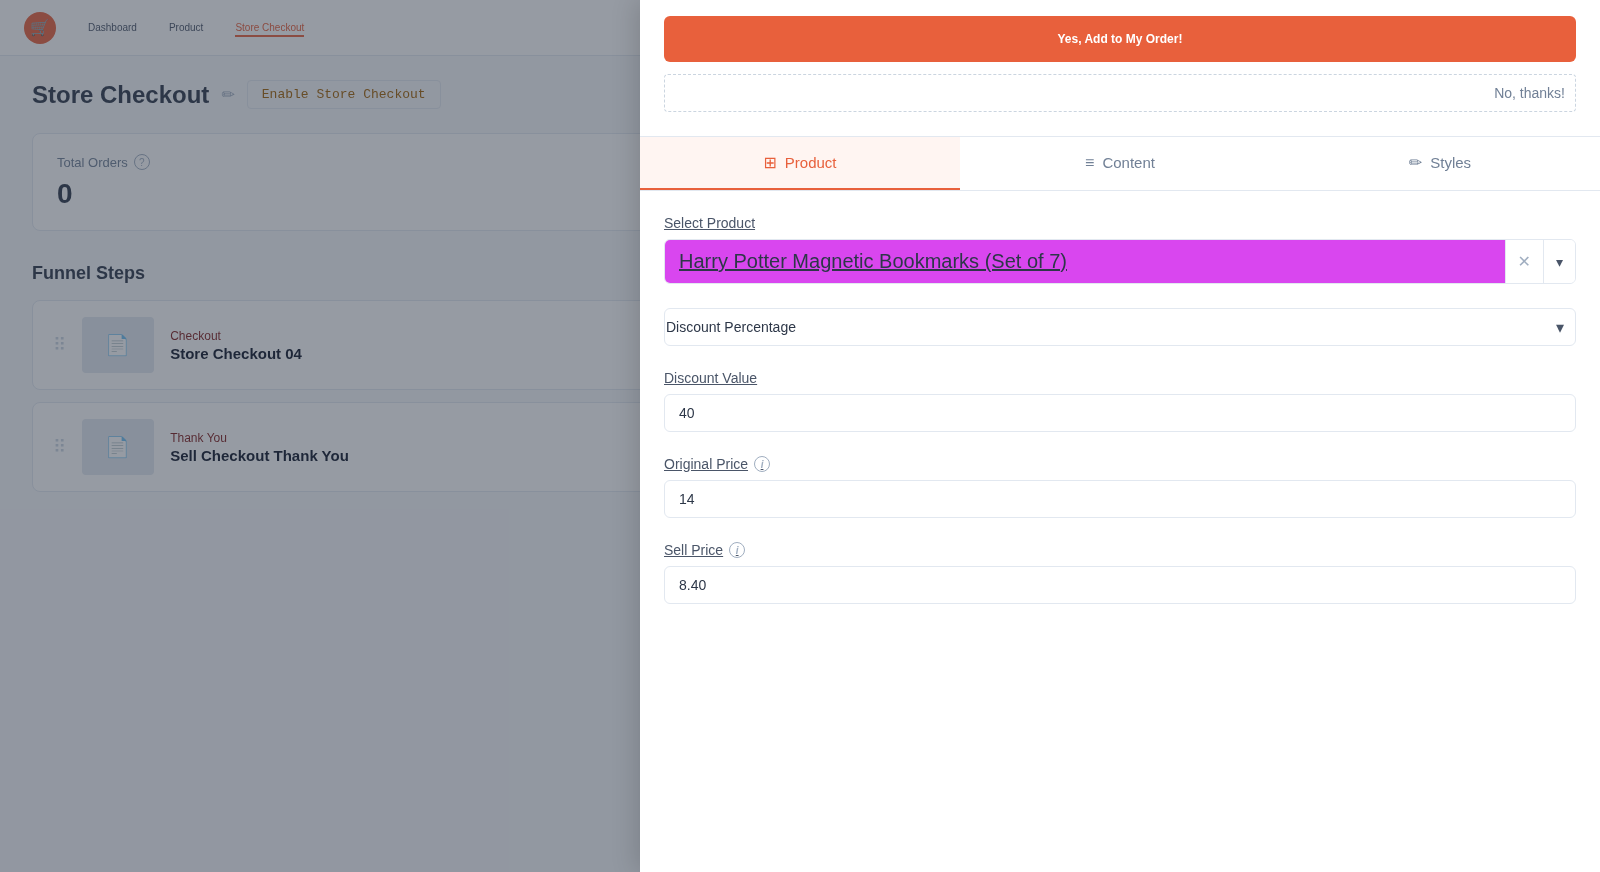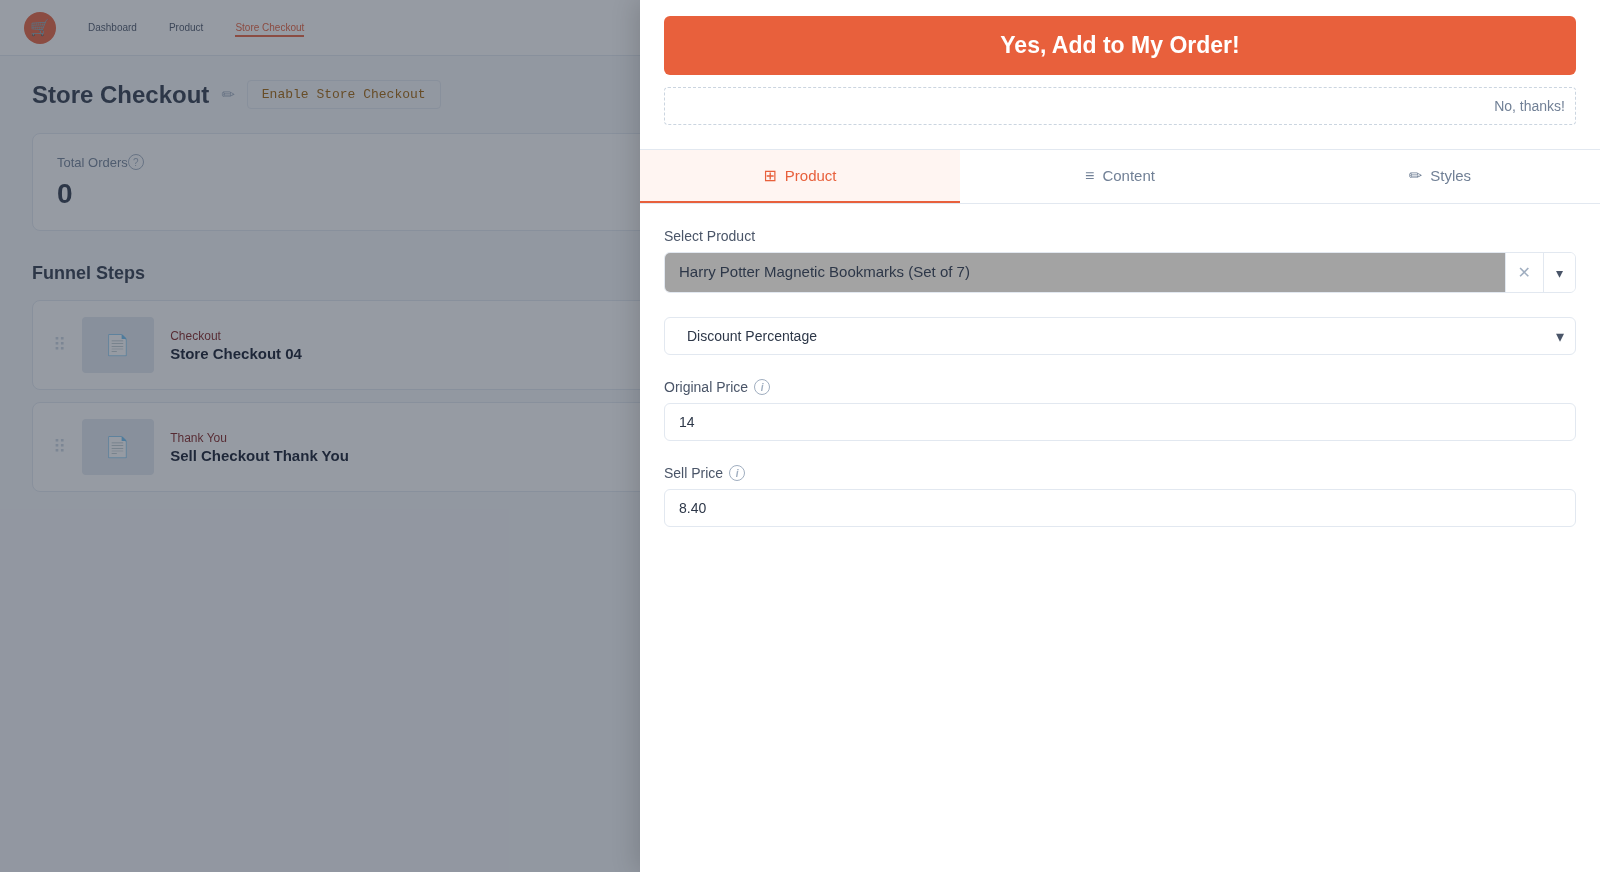--- a/index.html
+++ b/index.html
@@ -84,21 +84,21 @@
       flex: 1;
       padding: 20px 24px;
       border-right: 1px solid #e2e8f0;
       position: relative;
     }
     .stat-card:last-child { border-right: none; }
     .stat-label {
       font-size: 13px;
       color: #718096;
       margin-bottom: 8px;
-      display: flex; align-items: center; 
+      display: flex; align-items: center; gap: 6px;
     }
     .stat-value {
       font-size: 28px;
       font-weight: 600;
       color: #2d3748;
     }
     .stat-icon {
       position: absolute;
       right: 24px;
       top: 50%;
@@ -167,21 +167,21 @@
       padding: 16px 24px 24px;
       border-bottom: 1px solid #e2e8f0;
     }
     .add-order-btn {
       width: 100%;
       background: #e8603c;
       color: white;
       border: none;
       border-radius: 6px;
       padding: 16px;
-      font-size: 23px;
+      font-size: 12px;
       font-weight: 600;
       cursor: pointer;
       margin-bottom: 12px;
     }
     .no-thanks {
       text-align: right;
       font-size: 14px;
       color: #718096;
       cursor: pointer;
       border: 1px dashed #cbd5e0;
@@ -223,20 +223,21 @@
       margin-bottom: 24px;
     }
     .form-label {
       font-size: 14px;
       color: #4a5568;
       font-weight: 500;
       margin-bottom: 8px;
       display: flex;
       align-items: center;
       gap: 6px;
+      text-decoration: underline;
     }
     .help-icon {
       width: 16px;
       height: 16px;
       border-radius: 50%;
       border: 1px solid #a0aec0;
       color: #a0aec0;
       font-size: 10px;
       display: inline-flex;
       align-items: center;
@@ -245,23 +246,24 @@
 
     .product-select-row {
       display: flex;
       border: 1px solid #e2e8f0;
       border-radius: 6px;
       overflow: hidden;
     }
     .product-select-text {
       flex: 1;
       padding: 10px 14px;
-      font-size: 15px;
-      color: #2d3748;
-      background: #a3a3a3;
+      font-size: 20px;
+      color: #2d3748;
+      background: #d946ef;
+      text-decoration: underline;
     }
     .product-clear-btn {
       padding: 10px 12px;
       border-left: 1px solid #e2e8f0;
       background: #fff;
       cursor: pointer;
       color: #a0aec0;
       font-size: 16px;
       border-radius: 0;
       border-top: none;
@@ -274,21 +276,21 @@
       background: #fff;
       cursor: pointer;
       color: #4a5568;
       font-size: 14px;
       border: none;
       border-left: 1px solid #e2e8f0;
     }
 
     .form-select {
       width: 100%;
-      padding: 10px 22px;
+      padding: 10px 1px;
       border: 1px solid #e2e8f0;
       border-radius: 6px;
       font-size: 14px;
       color: #2d3748;
       background: #fff;
       appearance: none;
       cursor: pointer;
     }
     .select-wrapper {
       position: relative;
@@ -422,20 +424,26 @@
     </div>
 
     <div class="form-group">
       <div class="select-wrapper">
         <select class="form-select">
           <option>Discount Percentage</option>
         </select>
       </div>
     </div>
 
+    <div class="form-group">
+      <div class="form-label">
+        <span>Discount Value</span>
+      </div>
+      <input type="text" class="form-input" value="40" style="">
+    </div>
 
     <div class="form-group">
       <div class="form-label">
         <span>Original Price</span>
         <span class="info-circle">i</span>
       </div>
       <input type="text" class="form-input" value="14" style="">
     </div>
 
     <div class="form-group">

